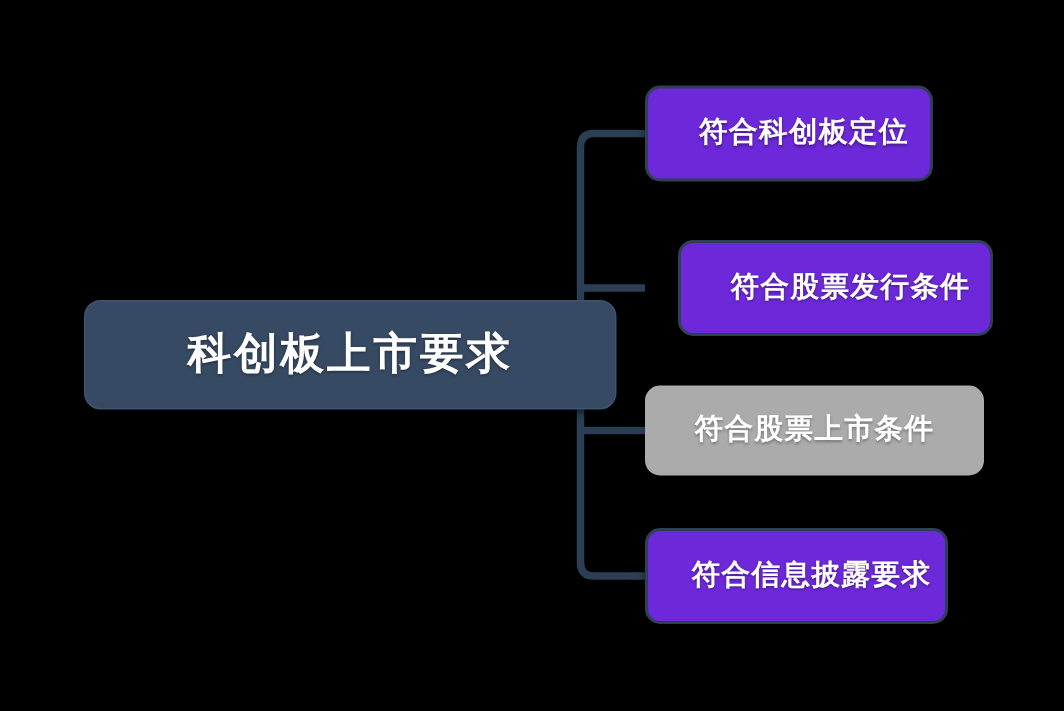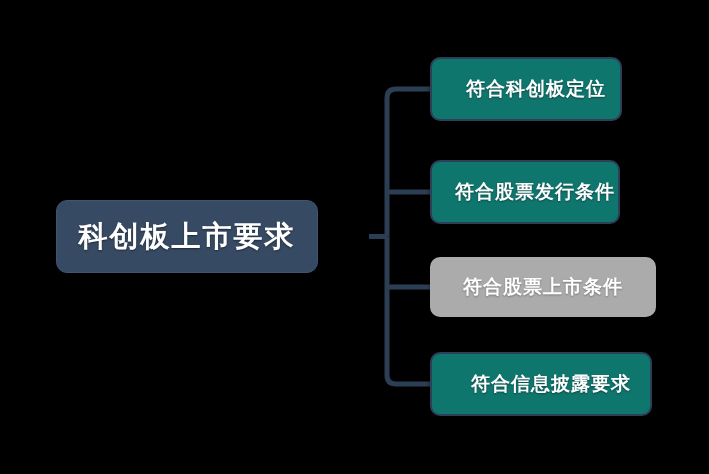--- a/index.html
+++ b/index.html
@@ -36,54 +36,54 @@
     line-height: 1.1;
     letter-spacing: 0.5px;
     color: #ffffff;
     font-weight: bold;
     white-space: nowrap;
   }
 
   .node-root {
     left: 56px;
     top: 200px;
-    width: 262px;
+    width: 355px;
     height: 73px;
     background: #374A63;
     border: 1px solid #3f5470;
     border-radius: 11px;
     font-size: 29px;
     letter-spacing: 2px;
     box-shadow: 0 2px 4px rgba(0,0,0,0.55);
     text-shadow: 0 1px 2px rgba(0,0,0,0.45);
   }
 
   .node-child {
-    background: #0f766e;
+    background: #6d28d9;
     border: 2px solid #2E3F58;
     font-size: 19px;
     letter-spacing: 1px;
     box-shadow: 0 2px 4px rgba(0,0,0,0.5);
     text-shadow: 0 1px 2px rgba(0,0,0,0.40);
     padding-left: 20px;
   }
 
   .node-child-muted {
     background: #ABABAB;
     border: 2px solid #ABABAB;
     font-size: 19px;
     letter-spacing: 1px;
     box-shadow: 0 2px 4px rgba(0,0,0,0.35);
     text-shadow: 0 1px 2px rgba(0,0,0,0.30);
   }
 
   #node-1 { left: 430px; top: 57px;  width: 192px; height: 64px; }
-  #node-2 { left: 430px; top: 160px; width: 190px; height: 64px; }
+  #node-2 { left: 452px; top: 160px; width: 210px; height: 64px; }
   #node-3 { left: 430px; top: 257px; width: 226px; height: 60px; }
-  #node-4 { left: 430px; top: 352px; width: 222px; height: 64px; }
+  #node-4 { left: 430px; top: 352px; width: 202px; height: 64px; }
 </style>
 </head>
 <body>
 
 <div id="canvas">
 
   <svg id="connectors" viewBox="0 0 709 474" width="709" height="474" xmlns="http://www.w3.org/2000/svg">
 
     <path d="M 369 236.5 L 387 236.5" fill="none" stroke="#2C3E54" stroke-width="5" stroke-linecap="butt"></path>
 

